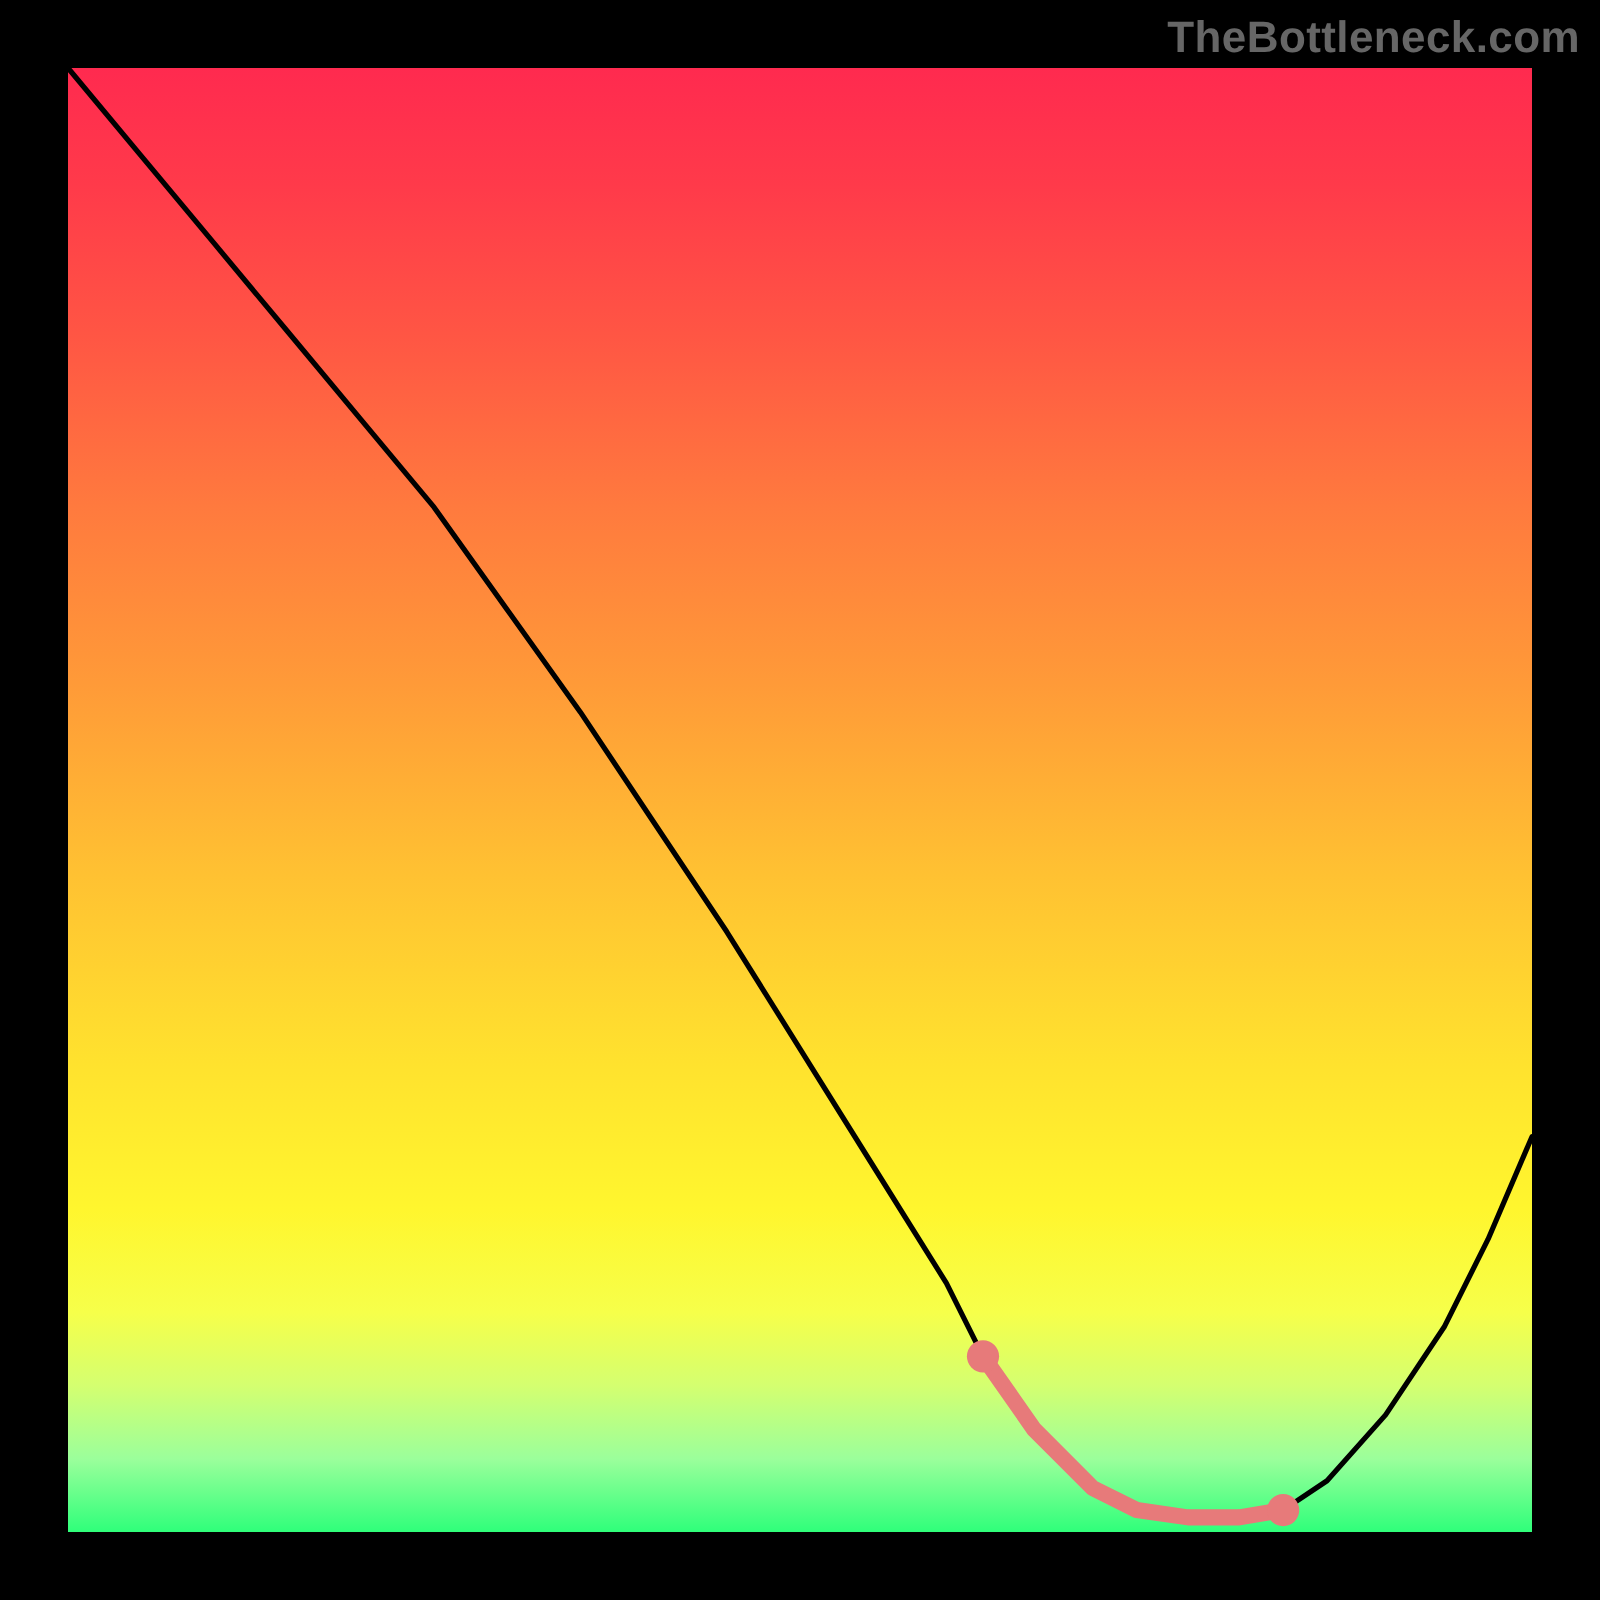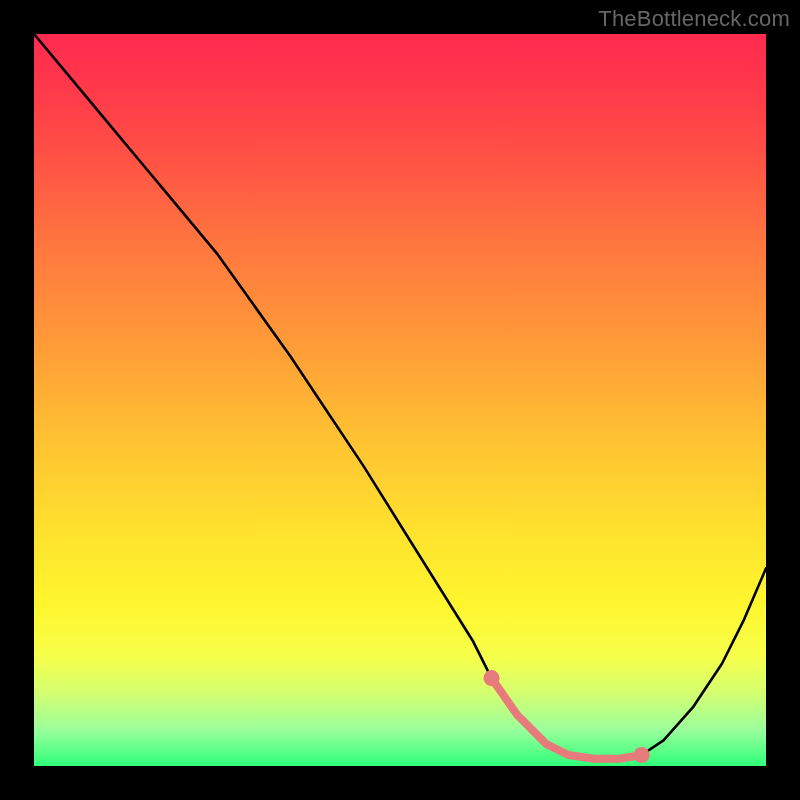--- a/index.html
+++ b/index.html
@@ -39,21 +39,21 @@
       #9bff9b 95%,
       #2fff7a 100%
     );
   }
   .attribution {
     position: absolute;
     top: 6px;
     right: 10px;
     color: #666;
     font-size: 22px;
-    font-weight: 400;
+    font-weight: 700;
     letter-spacing: 0.2px;
   }
   svg.overlay {
     position: absolute;
     top: 34px;
     left: 34px;
     width: 732px;
     height: 732px;
     overflow: visible;
   }

